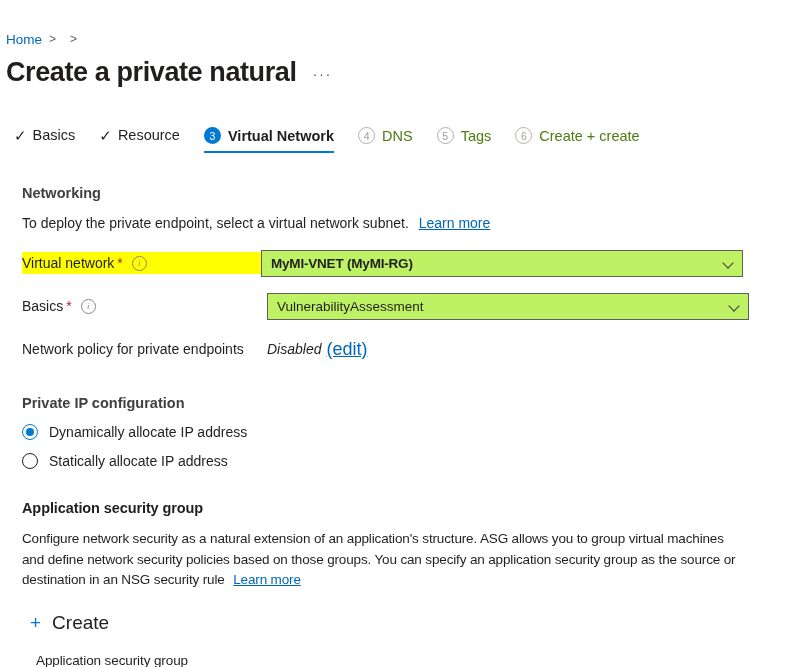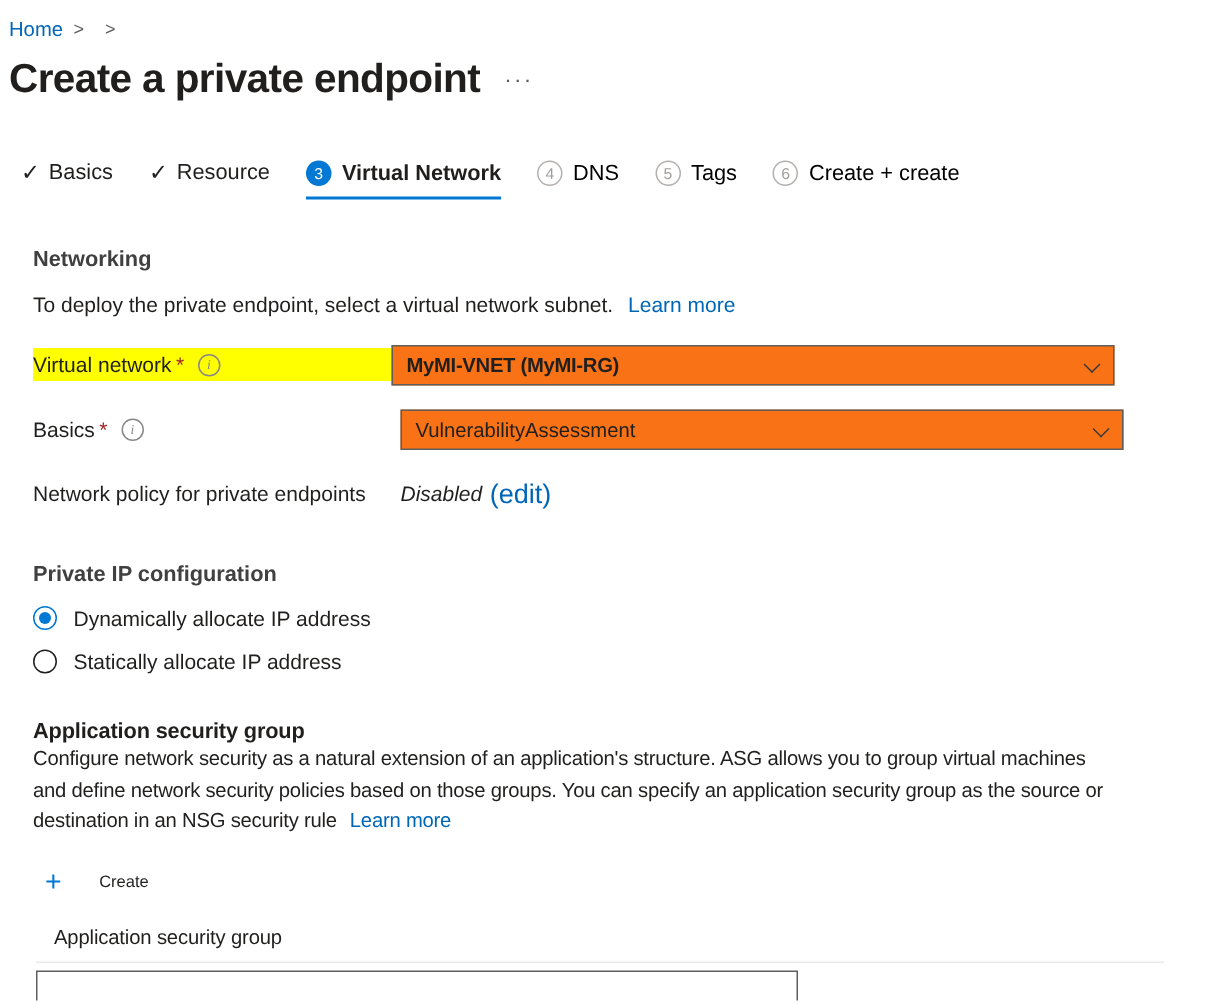--- a/index.html
+++ b/index.html
@@ -15,20 +15,21 @@
     overflow: hidden;
   }
 
   
   .breadcrumb {
     display: flex;
     align-items: center;
     padding: 9px 0 0 6px;
     font-size: 13.5px;
     height: 20px;
+    margin-top: 20px;
   }
   .crumb-link {
     color: #0067b8;
     cursor: pointer;
     white-space: nowrap;
   }
   .crumb-link.bold {
     font-weight: bold;
     letter-spacing: -0.2px;
   }
@@ -84,21 +85,21 @@
     line-height: 1;
   }
   .tab .tab-label {
     color: #201f1e;
     white-space: nowrap;
   }
   .tab.active .tab-label {
     font-weight: bold;
   }
   .tab.disabled .tab-label {
-    color: #000000;
+    color: #4d7c0f;
   }
   .badge {
     width: 17px;
     height: 17px;
     border-radius: 50%;
     display: inline-flex;
     align-items: center;
     justify-content: center;
     font-size: 10.5px;
     margin-right: 7px;
@@ -136,20 +137,21 @@
   }
   .section-desc {
     font-size: 14px;
     color: #201f1e;
     margin-top: 12px;
     line-height: 1.45;
   }
   .link {
     color: #0067b8;
     cursor: pointer;
+    text-decoration: underline;
   }
 
   
   .form-row {
     display: flex;
     align-items: center;
     margin-top: 17px;
     height: 26px;
   }
   .field-label {
@@ -185,21 +187,21 @@
     font-family: "Liberation Serif", serif;
     font-style: italic;
     line-height: 1;
     cursor: pointer;
     flex-shrink: 0;
   }
   .dropdown {
     width: 482px;
     height: 27px;
     border: 1px solid #605e5c;
-    background: #f97316;
+    background: #bef264;
     display: flex;
     align-items: center;
     justify-content: space-between;
     padding: 0 8px 0 9px;
     box-sizing: border-box;
     font-size: 13.5px;
     color: #201f1e;
     cursor: pointer;
   }
   .dropdown .dd-value.bold {
@@ -267,42 +269,42 @@
   .asg-head {
     font-size: 14.5px;
     font-weight: bold;
     color: #201f1e;
     margin-top: 31px;
     letter-spacing: -0.1px;
   }
   .asg-desc {
     font-size: 13.5px;
     color: #201f1e;
+    margin-top: 13px;
     line-height: 1.52;
     max-width: 716px;
     letter-spacing: -0.15px;
   }
   .create-row {
     display: flex;
     align-items: center;
     margin-top: 21px;
     padding-left: 8px;
     cursor: pointer;
   }
   .plus {
     color: #0078d4;
     font-size: 19px;
     font-weight: 300;
     margin-right: 11px;
     line-height: 1;
   }
   .create-label {
-    font-size: 11px;
-    color: #201f1e;
-    margin-left: 14px;
+    font-size: 19px;
+    color: #201f1e;
   }
   .asg-sub-label {
     font-size: 13.5px;
     color: #201f1e;
     margin-top: 19px;
     padding-left: 14px;
     letter-spacing: -0.1px;
   }
   .divider {
     height: 1px;
@@ -333,21 +335,21 @@
 </head>
 <body>
 
 <div class="breadcrumb">
   <span class="crumb-link">Home</span>
   <span class="crumb-sep">&gt;</span>
   <span class="crumb-sep">&gt;</span>
 </div>
 
 <div class="title-row">
-  <div class="page-title">Create a private endpoint</div>
+  <div class="page-title">Create a private natural</div>
   <div class="ellipsis-menu">···</div>
 </div>
 
 <div class="tabs">
 
   <div class="tab">
     <span class="check">✓</span>
     <span class="tab-label">Basics</span>
   </div>
 

